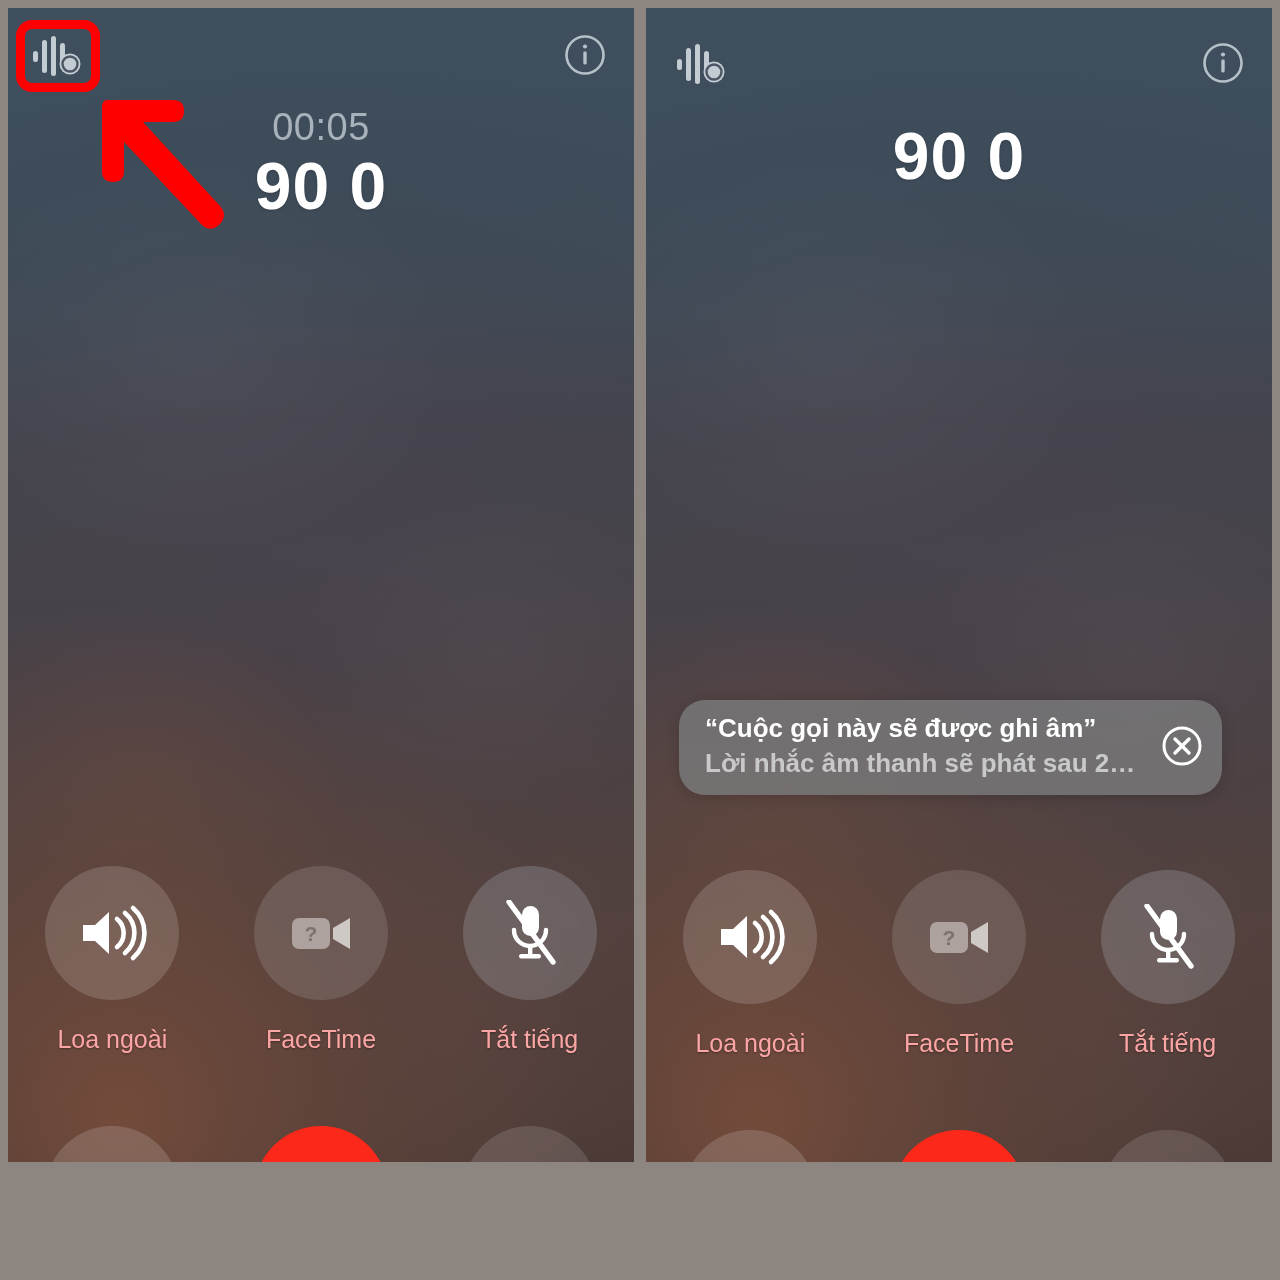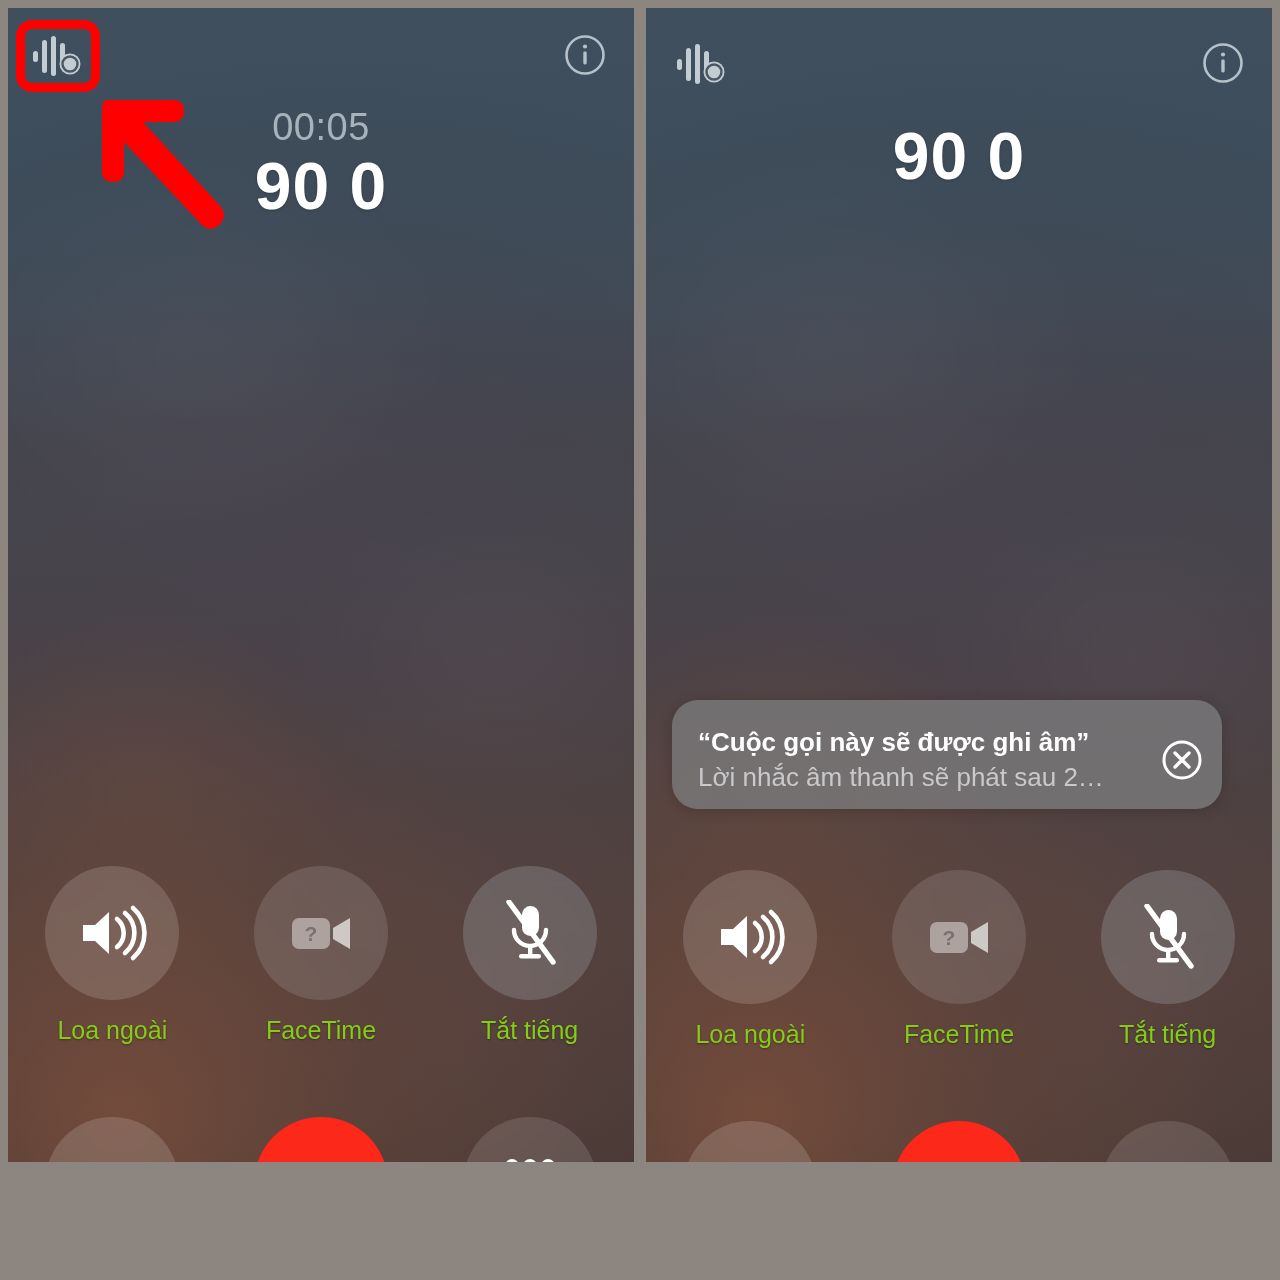--- a/index.html
+++ b/index.html
@@ -87,30 +87,31 @@
     margin-top:4px;
     text-shadow:0 1px 3px rgba(0,0,0,0.18);
   }
 
   
   .banner {
     position:absolute;
     background:rgba(122,122,124,0.80);
     border-radius:26px;
     display:flex; align-items:center;
-    padding:26px 18px 16px 26px;
+    padding:12px 18px 16px 26px;
     box-shadow:0 2px 14px rgba(0,0,0,0.18);
+    margin-left:7px;
   }
   .banner-text { flex:1 1 auto; min-width:0; }
   .banner-title {
     color:#ffffff; font-size:26px; font-weight:bold;
     white-space:nowrap; line-height:1.25;
   }
   .banner-sub {
-    color:#c9c9cb; font-size:26px; font-weight:400;
+    color:#c9c9cb; font-size:26px; font-weight:700;
     white-space:nowrap; line-height:1.25; margin-top:2px;
   }
   .banner-close {
     flex:0 0 auto; width:44px; height:44px; margin-left:10px;
   }
 
   
   .controls {
     position:absolute; left:0; right:0;
   }
@@ -124,21 +125,21 @@
   .ctl-circle {
     width:134px; height:134px; border-radius:50%;
     background:rgba(210,200,195,0.22);
     display:flex; align-items:center; justify-content:center;
     backdrop-filter:blur(4px);
   }
   .ctl-circle.cool { background:rgba(198,210,220,0.22); }
   .ctl-circle.dim  { background:rgba(190,185,185,0.20); }
   .ctl-circle.end  { background:#fc2819; }
   .ctl-label {
-    margin-top:16px; color:#84cc16; font-size:25px;
+    margin-top:25px; color:#fca5a5; font-size:25px;
     white-space:nowrap;
     text-shadow:0 1px 2px rgba(0,0,0,0.35);
   }
 
   
   .hl-box {
     position:absolute;
     border:9px solid #fe0000;
     border-radius:16px;
   }

